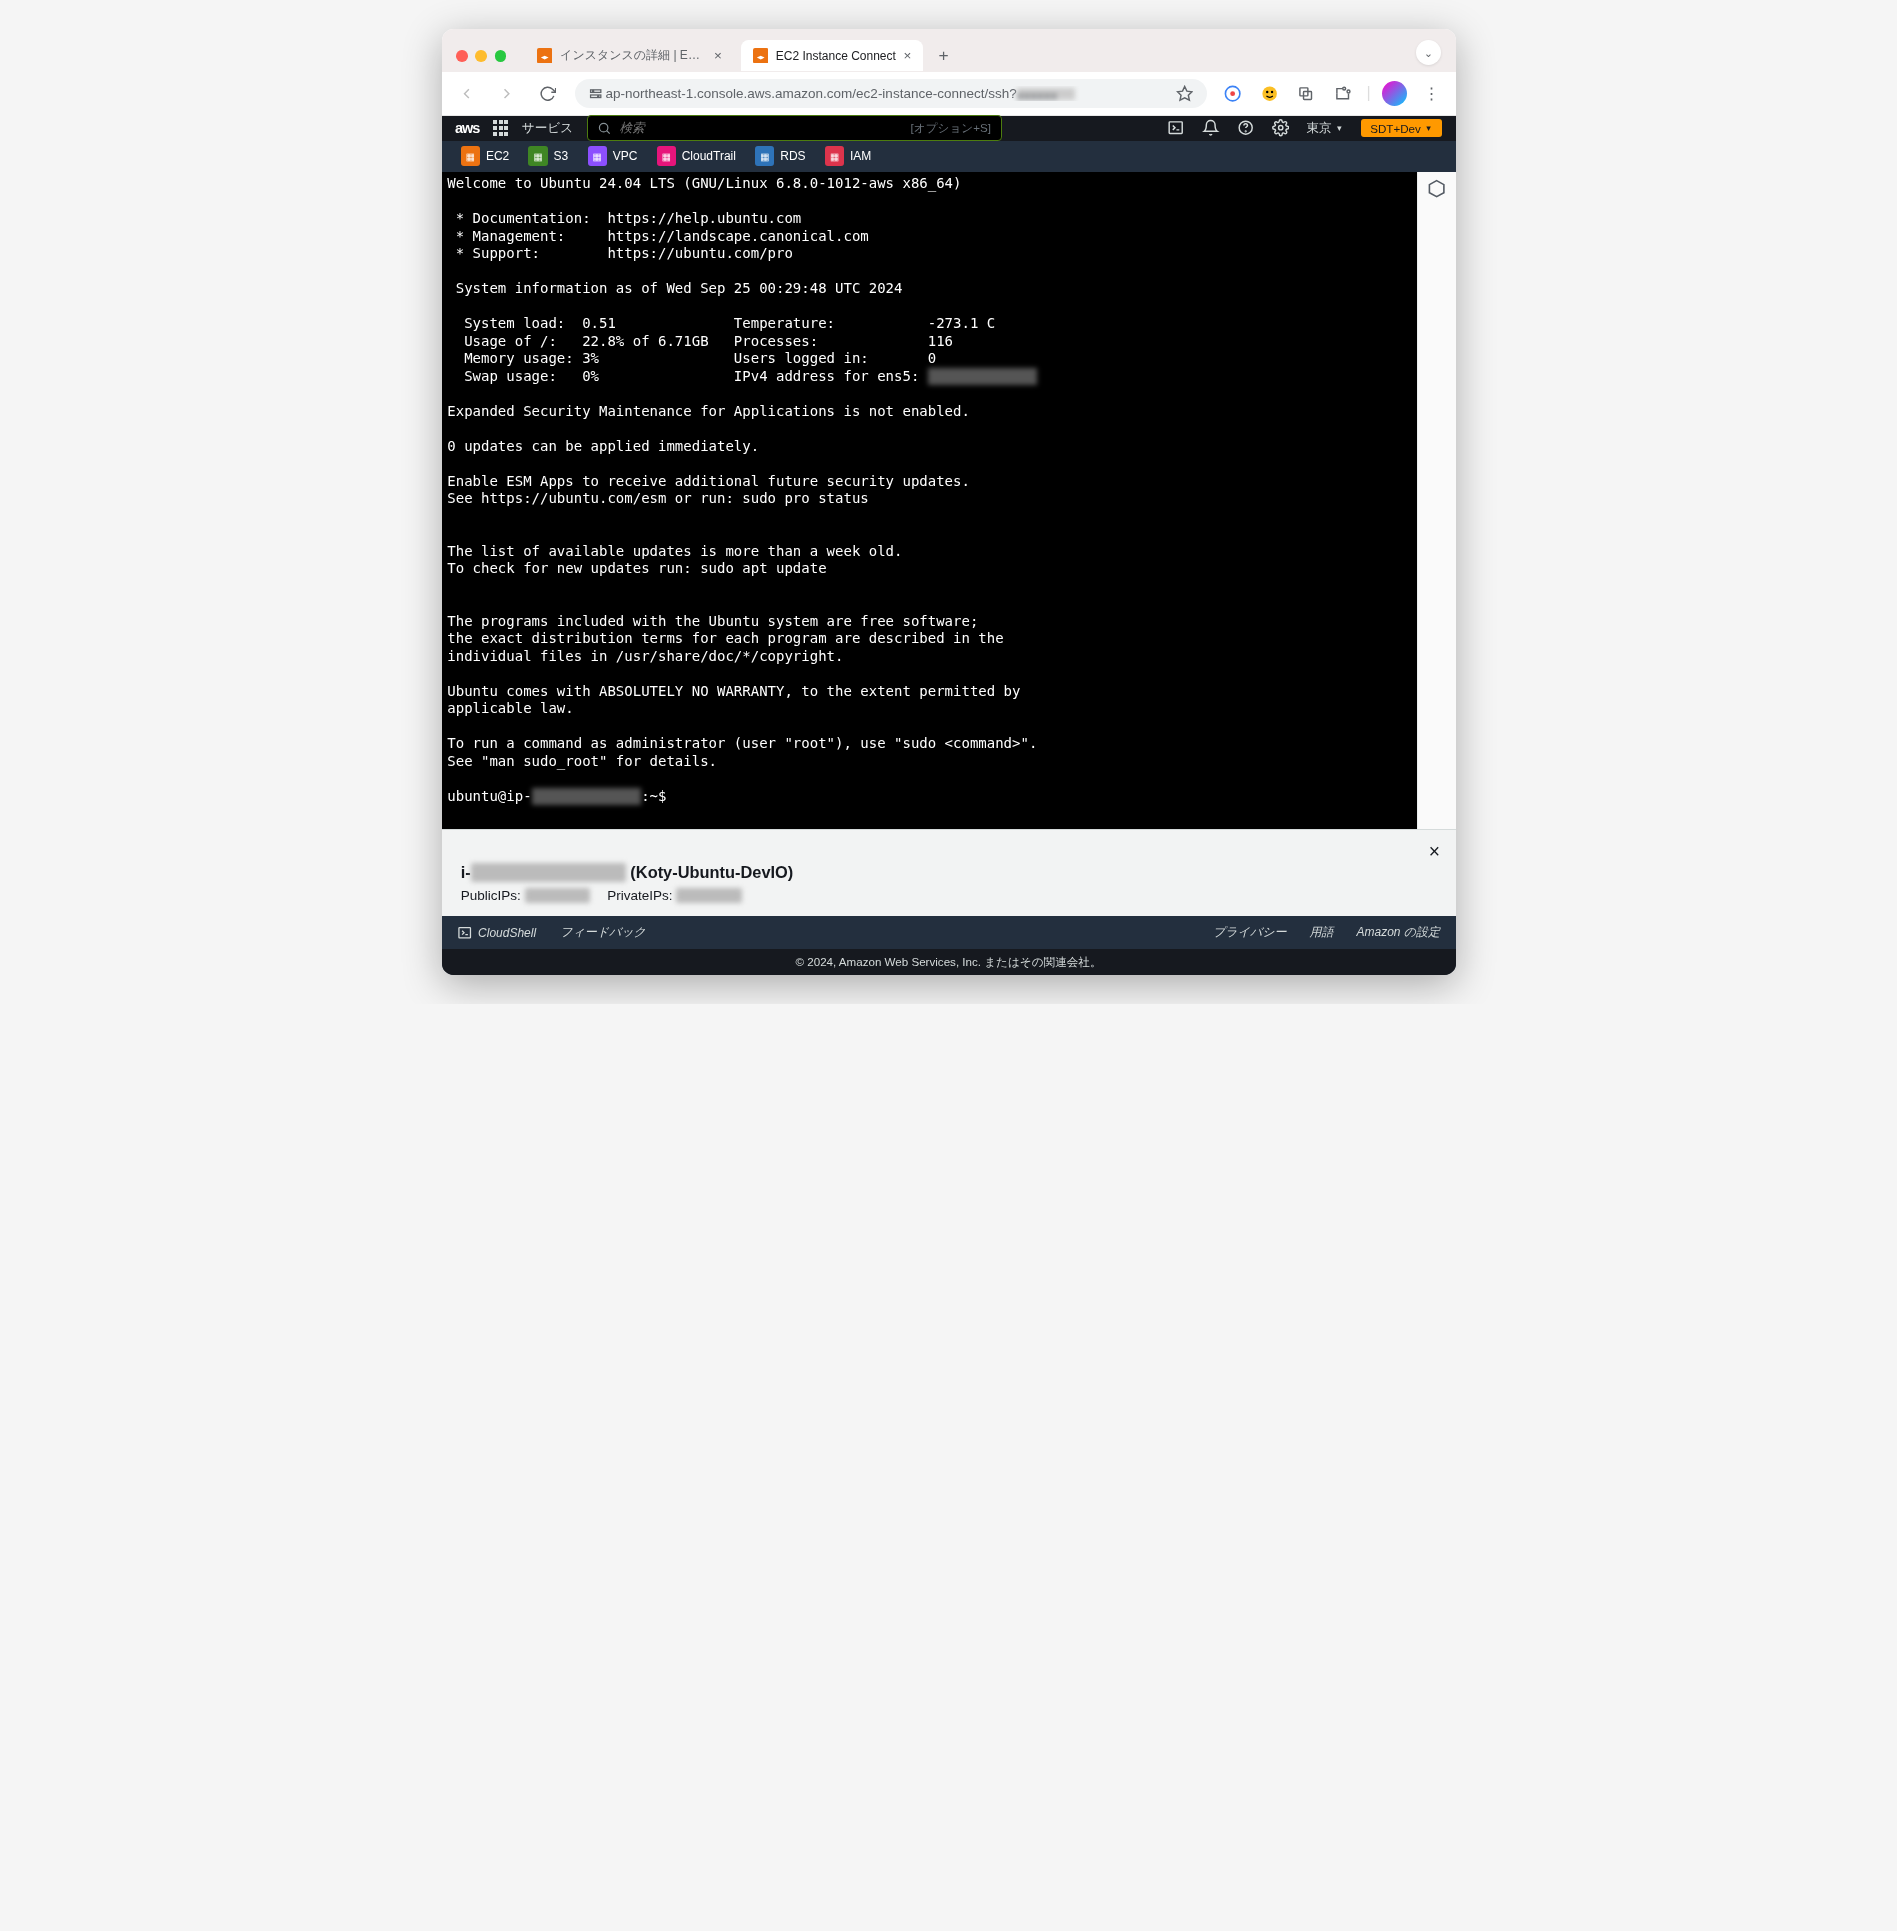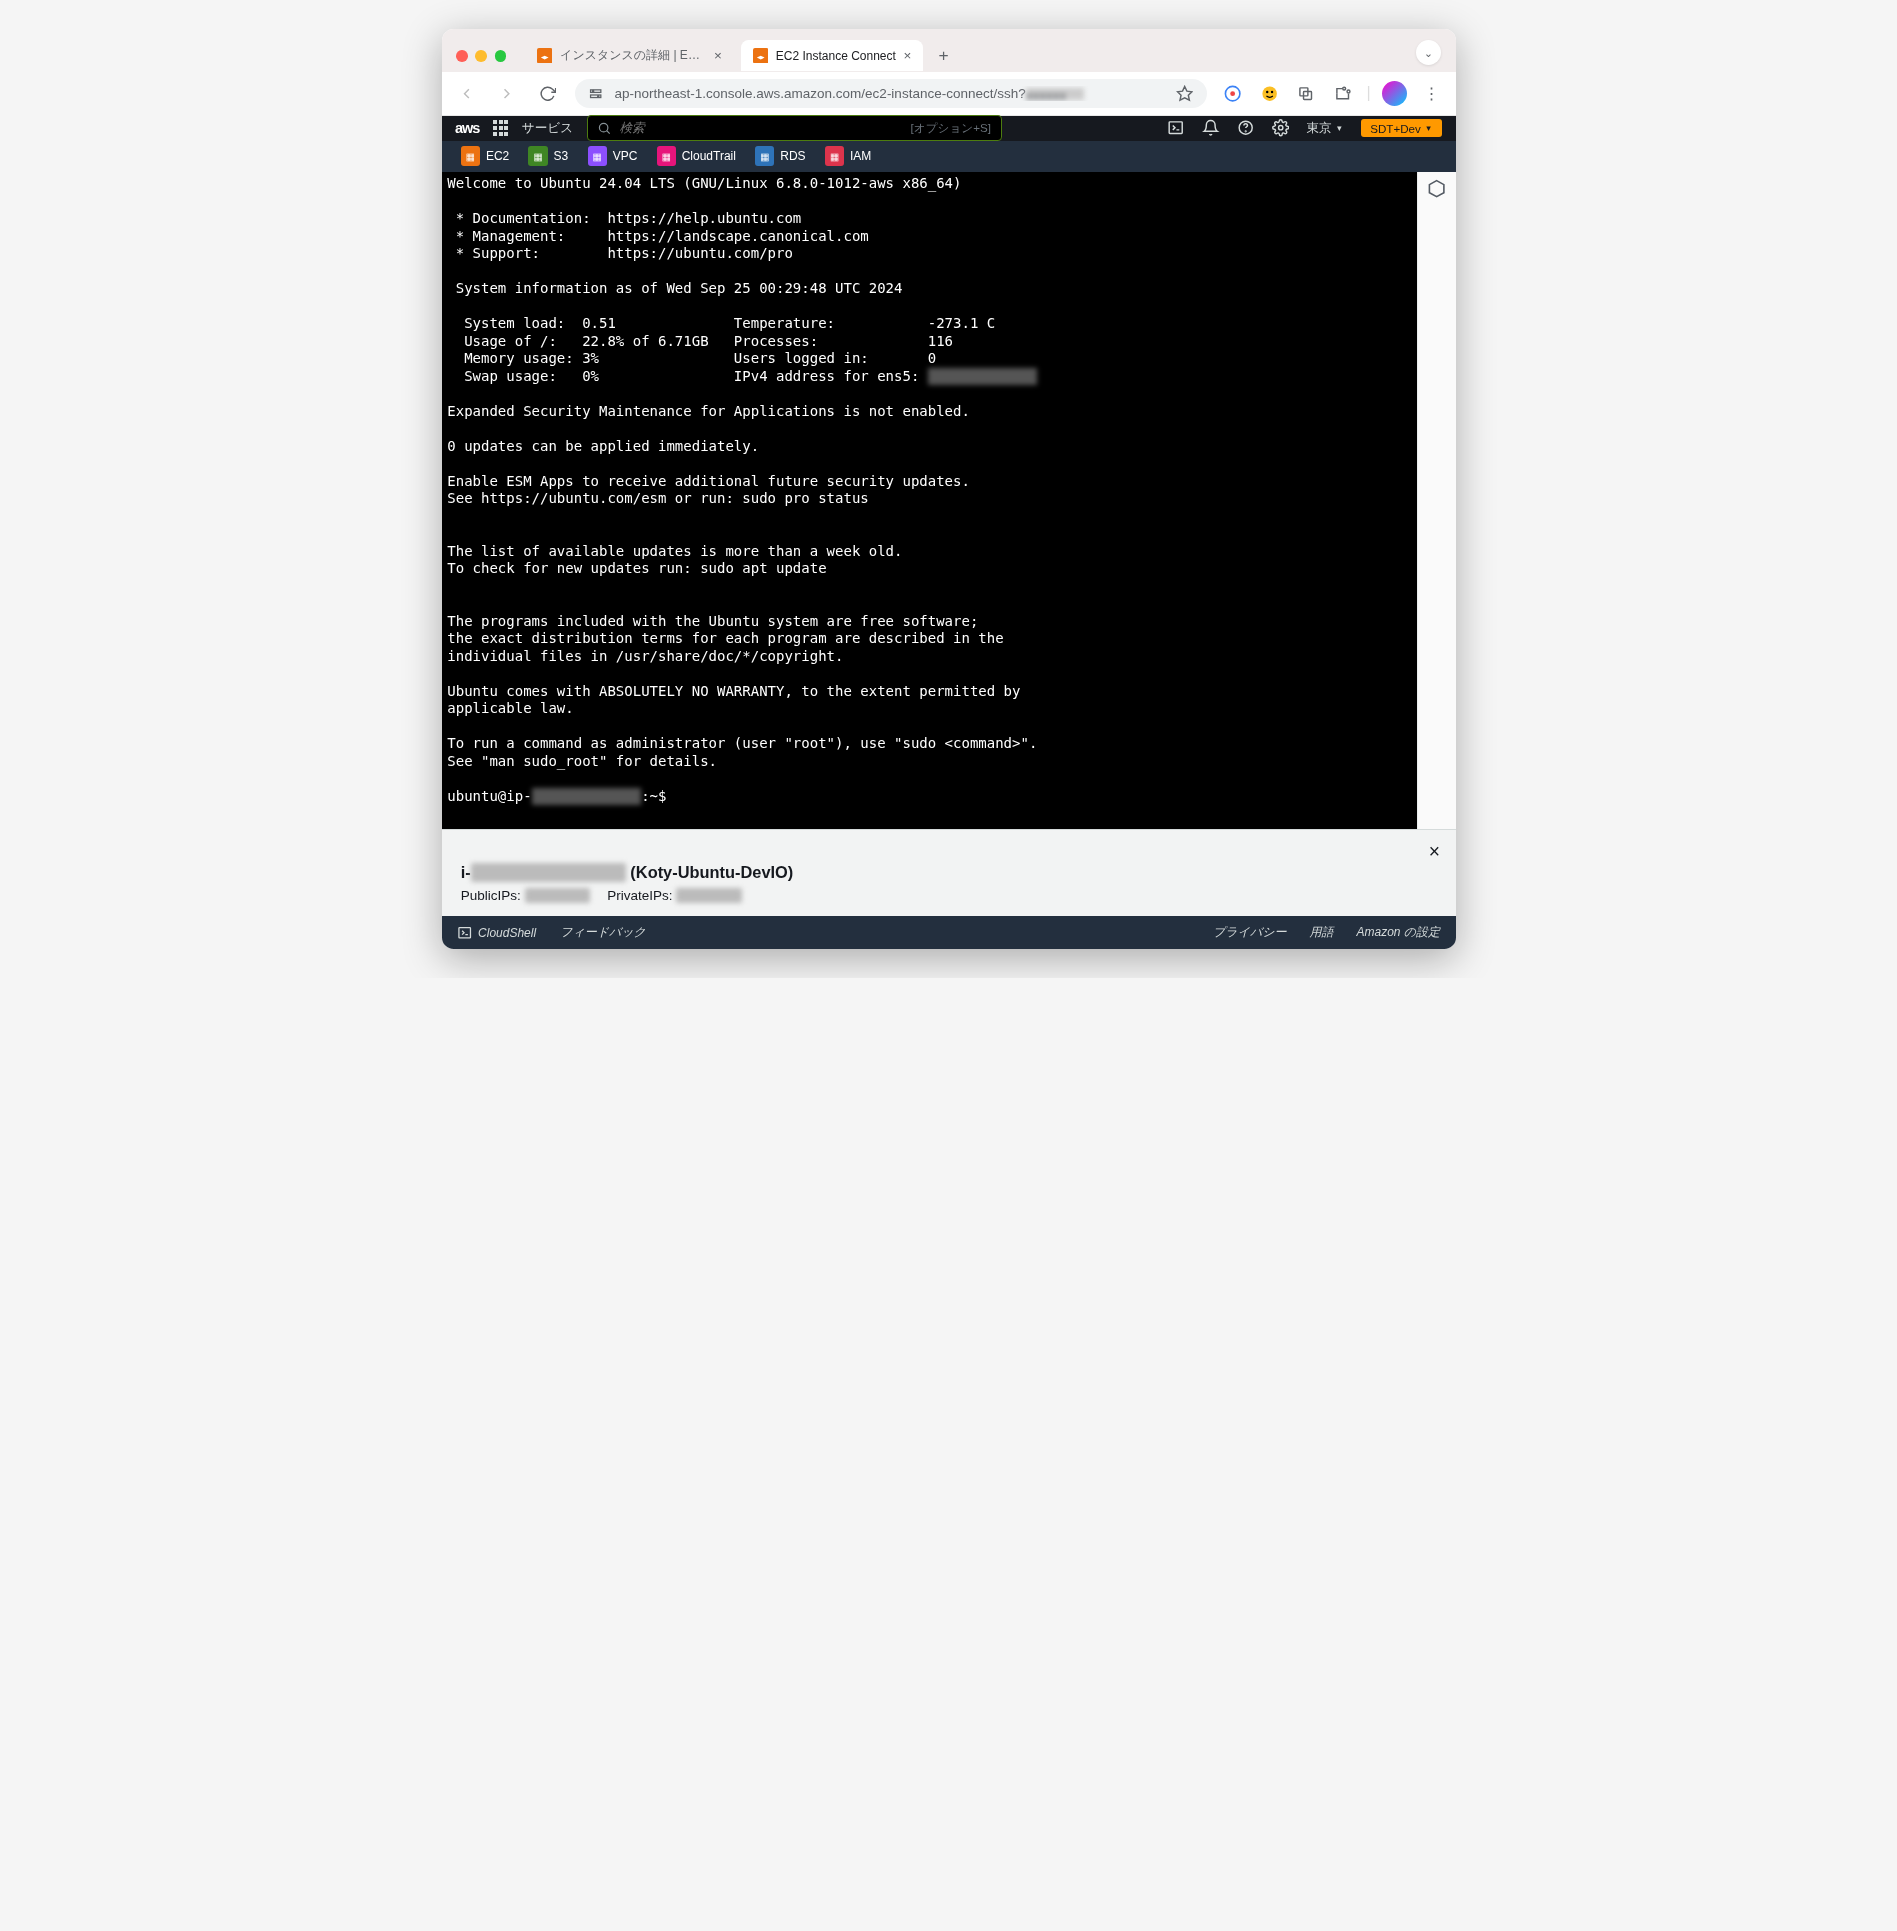--- a/index.html
+++ b/index.html
@@ -15,21 +15,21 @@
 .tab.active { background: #fff; color: #202124; }
 .tab .favicon { width: 15.4px; height: 15.4px; display: inline-flex; align-items: center; justify-content: center; font-size: 9.7px; }
 .tab .title { overflow: hidden; white-space: nowrap; text-overflow: ellipsis; flex: 1; }
 .tab .close { font-size: 13.5px; color: #5f6368; cursor: pointer; }
 .newtab { font-size: 17.4px; color: #5f6368; padding: 3.9px 7.7px; cursor: pointer; }
 .tabspacer { flex: 1; }
 .dropdown-caret { width: 25px; height: 25px; border-radius: 50%; background: #fff; display: flex; align-items: center; justify-content: center; color: #5f6368; font-size: 10.6px; margin-bottom: 5.8px; box-shadow: 0 1px 2.9px rgba(0,0,0,0.1);}
 .addr-bar { background: #fff; padding: 6.8px 11.6px; display: flex; align-items: center; gap: 13.5px; border-bottom: 1px solid #e8e8e8;}
 .nav-btn { width: 27px; height: 27px; display: flex; align-items: center; justify-content: center; color: #5f6368; cursor: pointer; border-radius: 50%; }
 .nav-btn.disabled { color: #bdbdbd; }
-.url-box { flex: 1; background: #f1f3f4; border-radius: 17.4px; padding: 5.8px 13.5px; display: flex; align-items: center; gap: 11px; font-size: 13.5px; color: #5f6368; }
+.url-box { flex: 1; background: #f1f3f4; border-radius: 17.4px; padding: 5.8px 13.5px; display: flex; align-items: center; gap: 2px; font-size: 13.5px; color: #5f6368; }
 .url-box .url { flex: 1; overflow: hidden; white-space: nowrap; text-overflow: ellipsis; }
 .url-blur { display:inline-block; width:58px; height:11.6px; background:#ccc; filter: blur(2.9px); vertical-align: middle;}
 .toolbar-icons { display: flex; gap: 11.6px; align-items: center; }
 .toolbar-icons .ico { width: 25px; height: 25px; display: flex; align-items: center; justify-content: center; color: #5f6368; cursor: pointer;}
 .avatar { width: 25px; height: 25px; border-radius: 50%; background: linear-gradient(135deg,#f0c,#0cf); }
 .aws-header { background: #16191f; color: #d5dbdb; display: flex; align-items: center; padding: 0 13.5px; height: 25px; font-size: 12.6px; gap: 13.5px; }
 .aws-logo { font-weight: bold; letter-spacing: -1px; font-size: 14.5px; color:#fff;}
 .grid-icon { width:15.4px; height:15.4px; display: grid; grid-template-columns: repeat(3,3.9px); gap: 1.9px;}
 .grid-icon span { background: #d5dbdb; width: 3.9px; height: 3.9px;}
 .aws-search { flex: 1; max-width: 415px; background: #000; border: 1px solid #4d7c0f; border-radius: 3.9px; padding: 4.8px 9.7px; display: flex; align-items: center; gap: 7.7px; }
@@ -315,16 +315,17 @@
           </svg>
         <span>CloudShell</span>
       </div>
       <span>フィードバック</span>
       <div class="right">
         <span>プライバシー</span>
         <span>用語</span>
         <span>Amazon の設定</span>
       </div>
     </div>
+    <div class="footer-row2">© 2024, Amazon Web Services, Inc. またはその関連会社。</div>
   </div>
 
 </div>
 
 
 </body></html>

